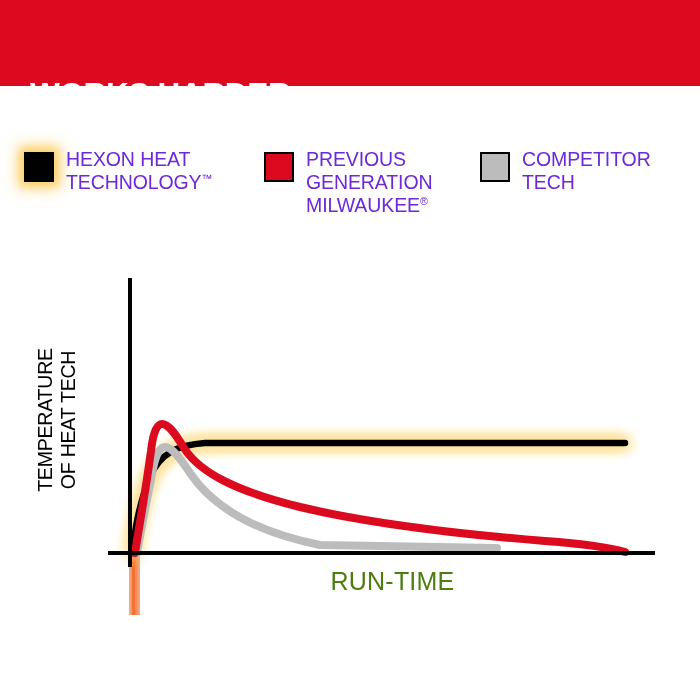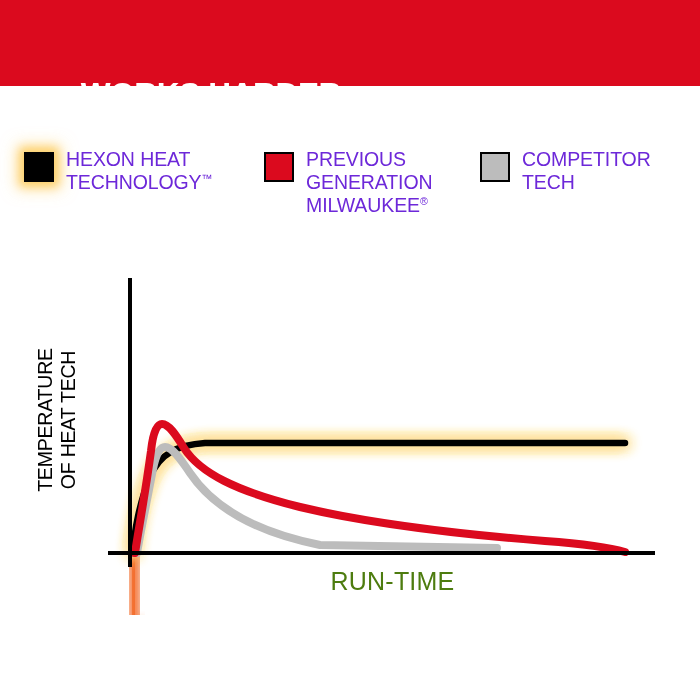--- a/index.html
+++ b/index.html
@@ -16,21 +16,20 @@
   }
 
   
   #header-banner {
     position: absolute;
     left: 0;
     top: 0;
     width: 700px;
     height: 86px;
     background: #db0a1e;
-    text-align: right;
   }
   #header-title {
     position: absolute;
     left: 30px;
     top: 5px;
     color: #ffffff;
     font-family: "Liberation Sans Narrow", "Liberation Sans", sans-serif;
     font-weight: bold;
     font-size: 31px;
     line-height: 36px;

